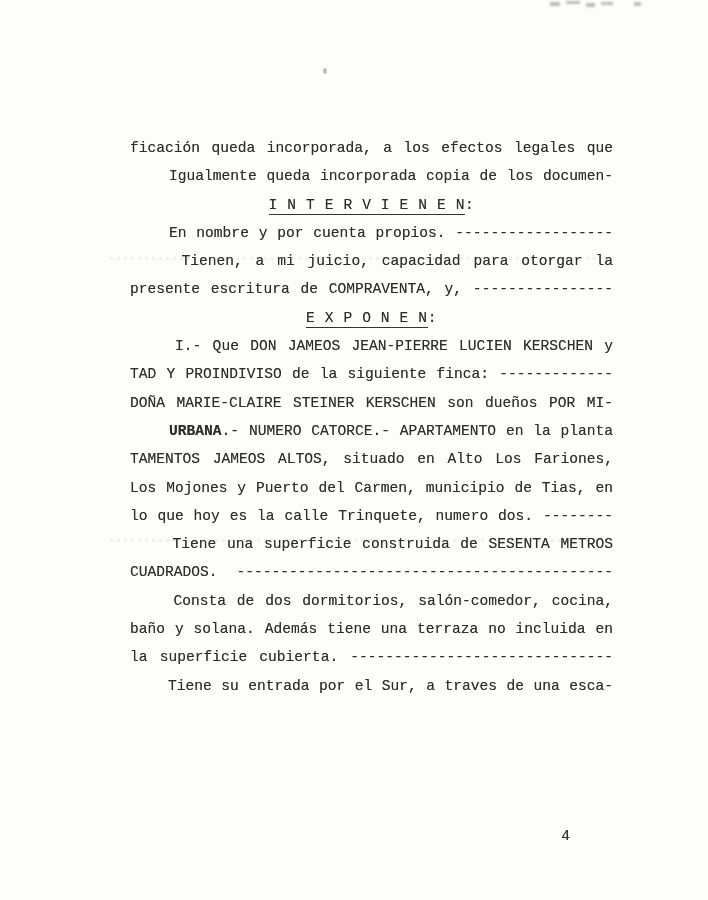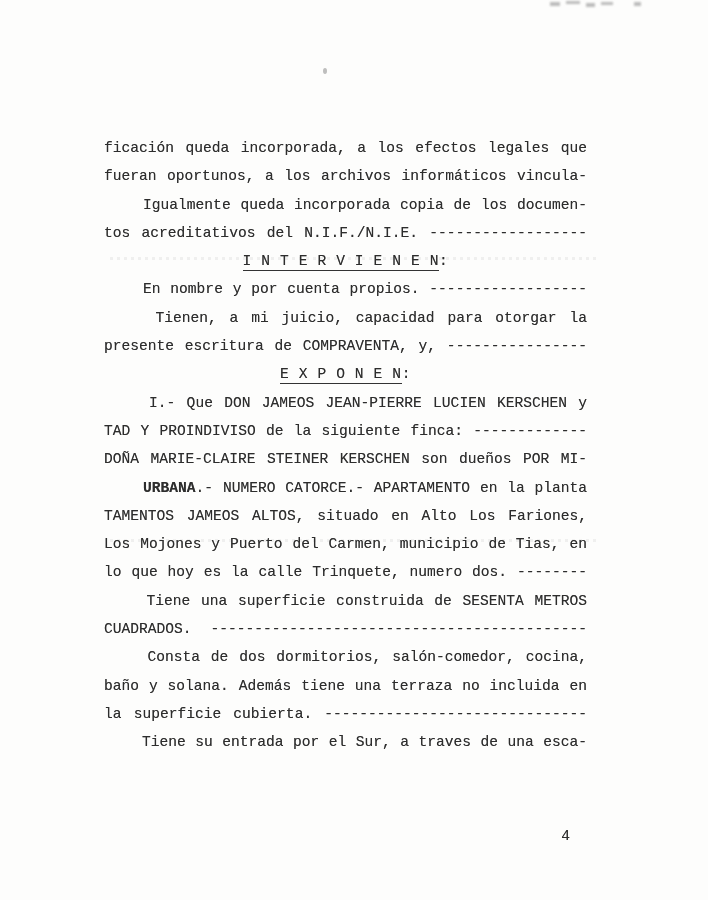--- a/index.html
+++ b/index.html
@@ -11,21 +11,21 @@
     position: relative;
     width: 708px;
     height: 900px;
     background: #fdfdfc;
     overflow: hidden;
     font-family: "Liberation Mono", "DejaVu Sans Mono", monospace;
     color: #2d2d2d;
   }
   .text-col {
     position: absolute;
-    left: 104px;
+    left: 130px;
     top: 134px;
     width: 483px;
   }
   .line {
     font-size: 14.6px;
     line-height: 28.3px;
     height: 28.3px;
     white-space: pre-wrap;
     text-align: justify;
     text-align-last: justify;
@@ -94,23 +94,21 @@
   <div class="artifact a2"></div>
   <div class="artifact a3"></div>
   <div class="artifact a4"></div>
   <div class="artifact a5"></div>
   <div class="speck"></div>
   <div class="noise n1"></div>
   <div class="noise n2"></div>
 
   <div class="text-col">
     <div class="line">ficación queda incorporada, a los efectos legales que</div>
-    <div class="line">fueran oportunos, a los archivos informáticos vincula-</div>
     <div class="line">    Igualmente queda incorporada copia de los documen-</div>
-    <div class="line">tos acreditativos del N.I.F./N.I.E. ------------------</div>
 
     <div class="line center"><span class="u">I N T E R V I E N E N</span><span>:</span></div>
 
     <div class="line">    En nombre y por cuenta propios. ------------------</div>
     <div class="line">    Tienen, a mi juicio, capacidad para otorgar la</div>
     <div class="line">presente escritura de COMPRAVENTA, y, ----------------</div>
 
     <div class="line center"><span class="u">E X P O N E N</span><span>:</span></div>
 
     <div class="line">    I.- Que DON JAMEOS JEAN-PIERRE LUCIEN KERSCHEN y</div>

